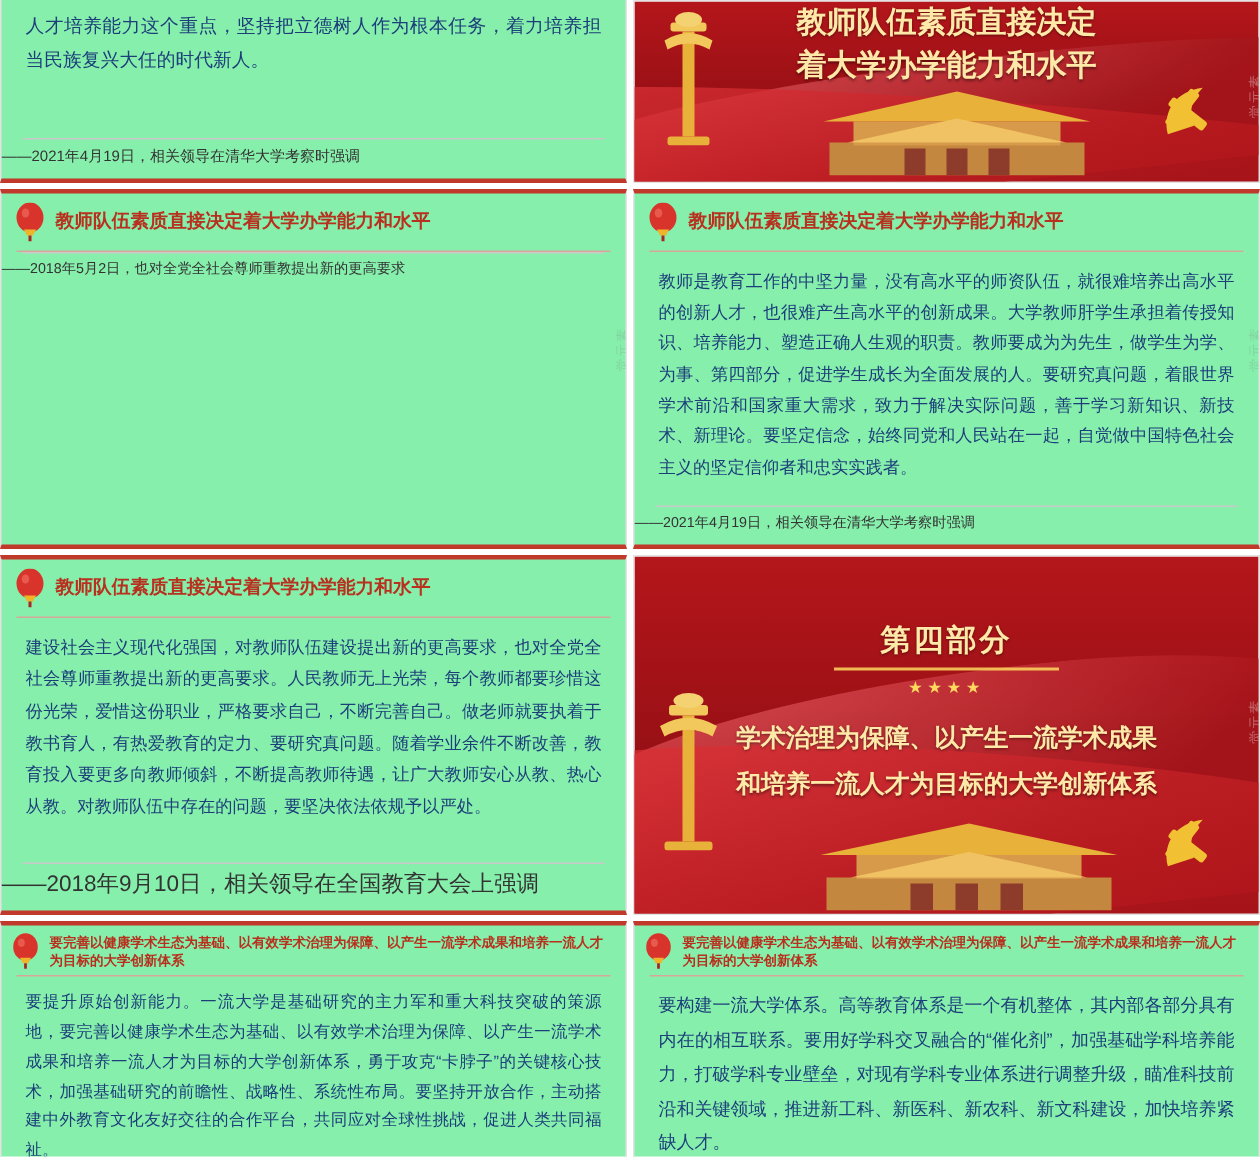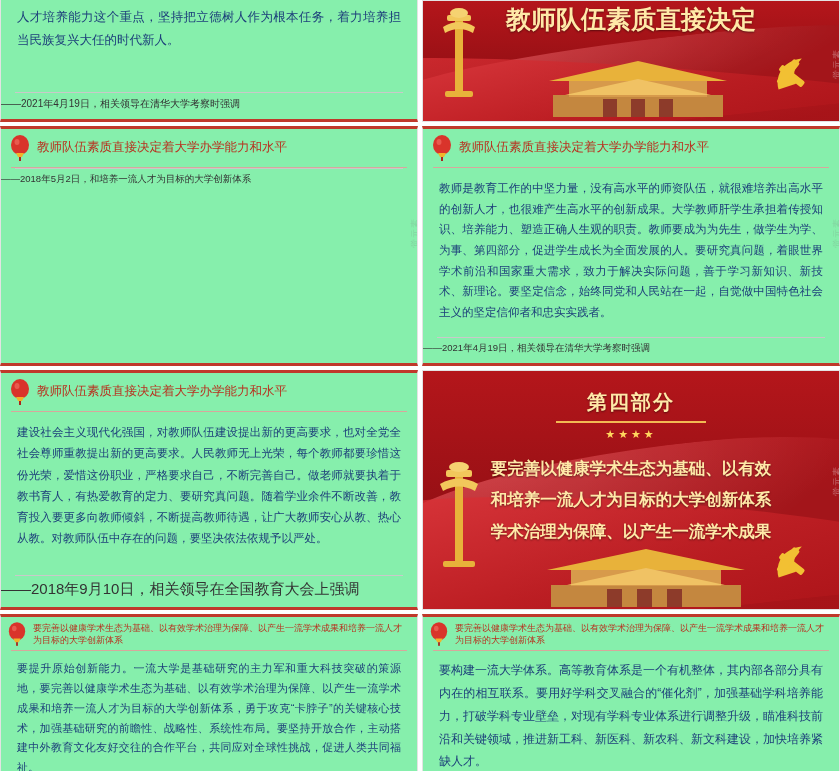--- a/index.html
+++ b/index.html
@@ -32,21 +32,21 @@
     display:flex;flex-direction:column;
   }
   .hdr{
     display:flex;align-items:center;
     padding:6px 10px 4px 8px;
     gap:6px;
   }
   .hdr .balloon{flex:0 0 auto;}
   .hdr-title{
     color:#b8311f;
-    font-weight:normal;
+    font-weight:bold;
     line-height:1.25;
   }
   .rule{
     height:0;border-top:1px solid #d8a79c;
     margin:2px 10px 0 10px;
   }
   .body-txt{
     color:#1c3f7a;
     padding:10px 16px 4px 16px;
     line-height:1.85;
@@ -126,22 +126,23 @@
 
   <div class="slide txt-slide" style="border-top:none;">
     <div class="body-txt" style="font-size:12.5px;padding-top:6px;">人才培养能力这个重点，坚持把立德树人作为根本任务，着力培养担当民族复兴大任的时代新人。</div>
     <div class="src-rule"></div>
     <div class="source" style="font-size:10px;">——2021年4月19日，相关领导在清华大学考察时强调</div>
   </div>
 
   <div class="slide cover">
     <div class="swoosh"></div>
     <div class="swoosh2"></div>
-    <div class="cover-title" style="font-size:25px;padding-top:0px;">
+    <div class="cover-title" style="font-size:20px;padding-top:0px;">
       <div>教师队伍素质直接决定</div>
+      <div>着大学办学能力和水平</div>
     </div>
 
     <svg class="pillar" style="left:16px;top:4px;" width="40" height="92" viewBox="0 0 40 92">
       <rect x="16" y="16" width="8" height="70" fill="#e8b23a"></rect>
       <rect x="8" y="10" width="24" height="6" rx="2" fill="#f2c75b"></rect>
       <ellipse cx="20" cy="8" rx="9" ry="5" fill="#f5d271"></ellipse>
       <rect x="6" y="86" width="28" height="6" rx="2" fill="#e8b23a"></rect>
       <path d="M4 22 Q20 12 36 22 L34 28 Q20 20 6 28 Z" fill="#f2c75b"></path>
     </svg>
 
@@ -171,21 +172,21 @@
           <ellipse cx="11" cy="10" rx="9" ry="10" fill="#d9342b"></ellipse>
           <path d="M7 18 L15 18 L13 22 L9 22 Z" fill="#f0b429"></path>
           <rect x="10" y="22" width="2" height="4" fill="#a8261f"></rect>
           <ellipse cx="8" cy="7" rx="2.5" ry="3" fill="#ef6b5e" opacity=".7"></ellipse>
         </svg>
       </span>
       <span class="hdr-title" style="font-size:12.5px;">教师队伍素质直接决定着大学办学能力和水平</span>
     </div>
     <div class="rule"></div>
     <div class="src-rule"></div>
-    <div class="source" style="font-size:9.5px;">——2018年5月2日，和培养一流人才为目标的大学创新体系</div>
+    <div class="source" style="font-size:9.5px;">——2018年5月2日，也对全党全社会尊师重教提出新的更高要求</div>
     <div class="watermark wm-dark" style="top:38%;">觉元素</div>
   </div>
 
   <div class="slide txt-slide">
     <div class="hdr">
       <span class="balloon">
         <svg class="balloon-svg" width="22" height="26" viewBox="0 0 22 26">
           <ellipse cx="11" cy="10" rx="9" ry="10" fill="#d9342b"></ellipse>
           <path d="M7 18 L15 18 L13 22 L9 22 Z" fill="#f0b429"></path>
           <rect x="10" y="22" width="2" height="4" fill="#a8261f"></rect>
@@ -215,27 +216,26 @@
     </div>
     <div class="rule"></div>
     <div class="body-txt" style="font-size:11.5px;line-height:1.85;">建设社会主义现代化强国，对教师队伍建设提出新的更高要求，也对全党全社会尊师重教提出新的更高要求。人民教师无上光荣，每个教师都要珍惜这份光荣，爱惜这份职业，严格要求自己，不断完善自己。做老师就要执着于教书育人，有热爱教育的定力、要研究真问题。随着学业余件不断改善，教育投入要更多向教师倾斜，不断提高教师待遇，让广大教师安心从教、热心从教。对教师队伍中存在的问题，要坚决依法依规予以严处。</div>
     <div class="src-rule"></div>
     <div class="source" style="font-size:15px;">——2018年9月10日，相关领导在全国教育大会上强调</div>
   </div>
 
   <div class="slide cover">
     <div class="swoosh"></div>
     <div class="swoosh2"></div>
-    <div class="part-label" style="font-size:20px;margin-top:18px;">第四部分</div>
+    <div class="part-label" style="font-size:20px;margin-top:42px;">第四部分</div>
     <div class="divline"></div>
     <div class="stars" style="font-size:11px;">★★★★</div>
     <div class="cover-title" style="font-size:16.5px;margin-top:12px;line-height:1.9;">
-      <div>要完善以健康学术生态为基础、以有效</div>
+      <div>学术治理为保障、以产生一流学术成果</div>
       <div>和培养一流人才为目标的大学创新体系</div>
-      <div>学术治理为保障、以产生一流学术成果</div>
     </div>
     <svg class="pillar" style="left:14px;top:86px;" width="44" height="110" viewBox="0 0 44 110">
       <rect x="18" y="20" width="8" height="84" fill="#e8b23a"></rect>
       <rect x="9" y="13" width="26" height="7" rx="2" fill="#f2c75b"></rect>
       <ellipse cx="22" cy="10" rx="10" ry="5" fill="#f5d271"></ellipse>
       <rect x="6" y="104" width="32" height="6" rx="2" fill="#e8b23a"></rect>
       <path d="M3 27 Q22 16 41 27 L38 34 Q22 25 6 34 Z" fill="#f2c75b"></path>
     </svg>
     <svg class="palace" style="left:118px;bottom:2px;" width="210" height="64" viewBox="0 0 210 64">
       <rect x="10" y="42" width="190" height="22" fill="#c4873f"></rect>

